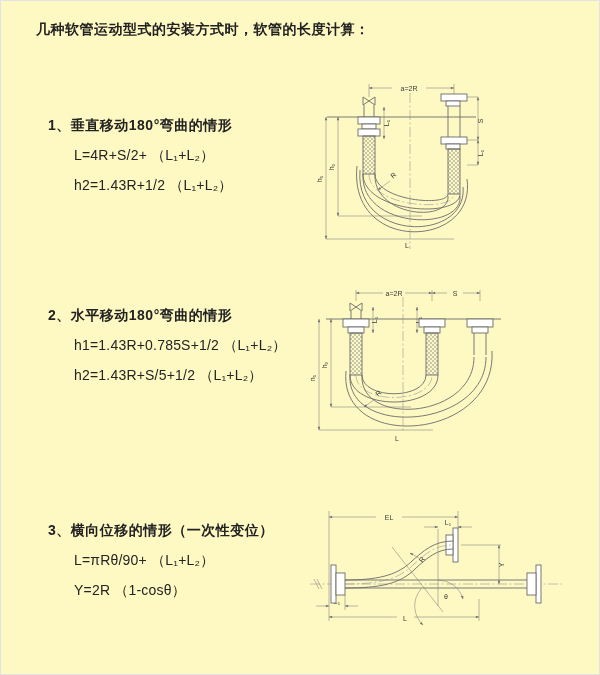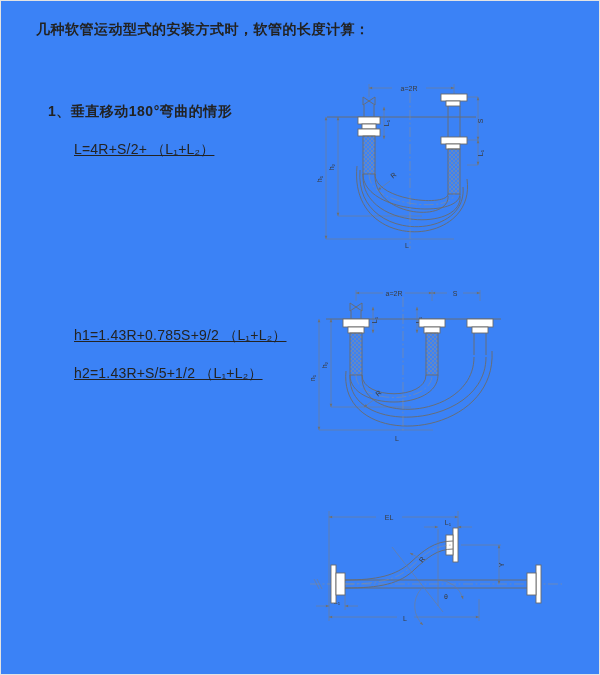--- a/index.html
+++ b/index.html
@@ -1,25 +1,25 @@
 <!DOCTYPE html>
 <html><head>
 <meta charset="utf-8">
 <style>
   html,body{margin:0;padding:0;background:#fff;}
-  #page{position:relative;width:600px;height:675px;background:#3b82f6;overflow:hidden;
+  #page{position:relative;width:600px;height:675px;background:#fef9c3;overflow:hidden;
         border:1px solid #e3e3e3;box-sizing:border-box;
         font-family:"Liberation Sans","DejaVu Sans",sans-serif;color:#1f1f1f;}
   .title{position:absolute;left:35px;top:20px;font-size:14px;font-weight:bold;letter-spacing:.5px;color:#222;}
   .section{position:absolute;width:300px;}
-  #sec1{left:47px;top:102px;}
+  #sec1{left:47px;top:116px;}
   #sec2{left:47px;top:306px;}
   #sec3{left:47px;top:521px;}
   .heading{font-size:14px;font-weight:bold;color:#222;letter-spacing:.5px;}
-  .formula{font-size:14px;color:#232323;margin:20px 0 0 26px;letter-spacing:.2px;white-space:nowrap;text-decoration:underline;}
+  .formula{font-size:14px;color:#232323;margin:12px 0 0 26px;letter-spacing:.2px;white-space:nowrap;}
   .diag{position:absolute;}
   #d1{left:313px;top:76px;width:282px;height:176px;}
   #d2{left:310px;top:282px;width:288px;height:162px;}
   #d3{left:303px;top:502px;width:295px;height:138px;}
   svg{display:block;font-family:"Liberation Sans","DejaVu Sans",sans-serif;}
   .ln{stroke:#6b6b6b;stroke-width:.9;fill:none;}
   .dm{stroke:#7c7c7c;stroke-width:.55;fill:none;}
   .cl{stroke:#8f8f8f;stroke-width:.55;fill:none;stroke-dasharray:10 2.5 2 2.5;}
   .ft{fill:#fff;stroke:#6b6b6b;stroke-width:.9;}
   .tl{fill:#3a3a3a;font-size:7px;}
@@ -27,28 +27,33 @@
 </head>
 <body>
 
 <div id="page">
 
   <div class="title">几种软管运动型式的安装方式时，软管的长度计算：</div>
 
   <div class="section" id="sec1">
     <div class="heading">1、垂直移动180°弯曲的情形</div>
     <div class="formula">L=4R+S/2+ （L₁+L₂）</div>
+    <div class="formula">h2=1.43R+1/2 （L₁+L₂）</div>
   </div>
 
   <div class="section" id="sec2">
-    <div class="formula">h1=1.43R+0.785S+9/2 （L₁+L₂）</div>
+    <div class="heading">2、水平移动180°弯曲的情形</div>
+    <div class="formula">h1=1.43R+0.785S+1/2 （L₁+L₂）</div>
     <div class="formula">h2=1.43R+S/5+1/2 （L₁+L₂）</div>
   </div>
 
   <div class="section" id="sec3">
+    <div class="heading">3、横向位移的情形（一次性变位）</div>
+    <div class="formula">L=πRθ/90+ （L₁+L₂）</div>
+    <div class="formula">Y=2R （1-cosθ）</div>
   </div>
 
   <div class="diag" id="d1">
     <svg width="282" height="176" viewBox="0 0 282 176">
       <defs>
         <marker id="arrA" viewBox="0 0 10 10" refX="9.5" refY="5" markerWidth="8" markerHeight="6" orient="auto-start-reverse">
           <path d="M0,1.2 L10,5 L0,8.8 Z" fill="#707070"></path>
           </marker>
         <pattern id="hatA" width="4" height="4" patternUnits="userSpaceOnUse">
           <path d="M0,4 L4,0 M0,0 L4,4" stroke="#909090" stroke-width="0.5"></path>

